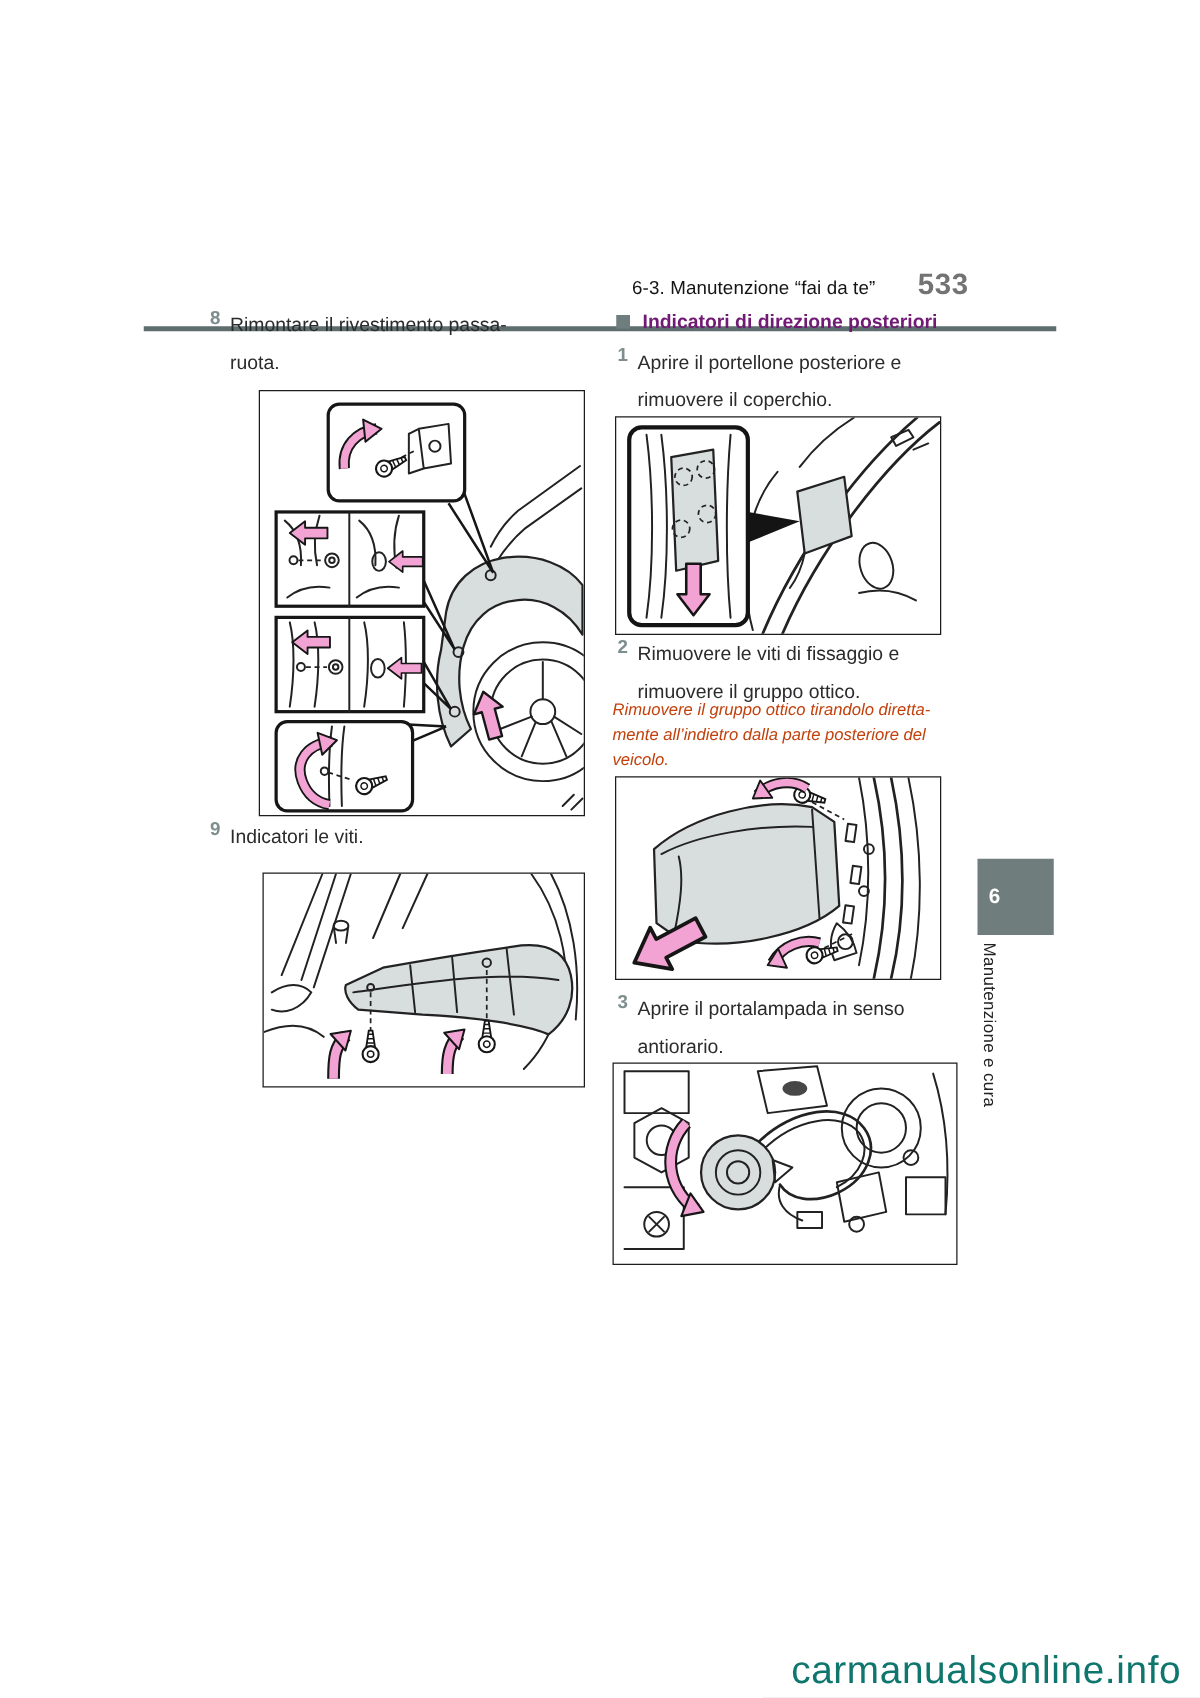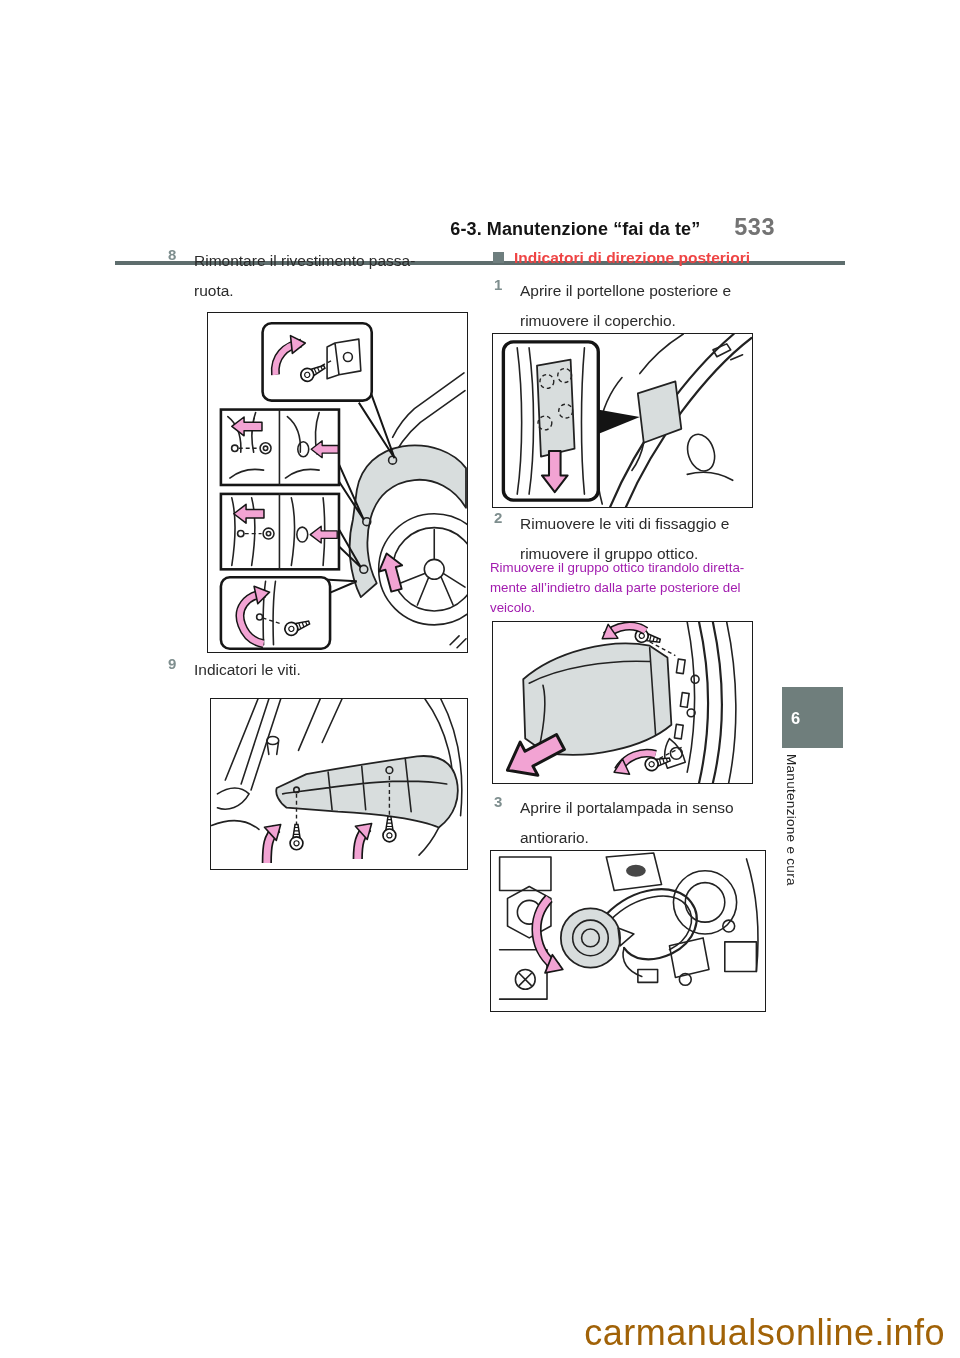--- a/index.html
+++ b/index.html
@@ -4,32 +4,32 @@
 <style>
   html,body{margin:0;padding:0;background:#e8e8e8;}
   .page{
     position:relative;width:960px;height:1358px;background:#ffffff;
     margin:0 auto;overflow:hidden;
     font-family:"Liberation Sans","DejaVu Sans",sans-serif;color:#262626;
   }
   
   .hdr{position:absolute;top:214px;left:115px;width:660px;height:30px;
        display:flex;justify-content:flex-end;align-items:baseline;gap:34px;}
-  .hdr-section{font-size:18px;font-weight:bold;color:#141414;letter-spacing:.1px;}
+  .hdr-section{font-size:15px;font-weight:normal;color:#141414;letter-spacing:.1px;}
   .hdr-page{font-size:23.5px;font-weight:bold;color:#737373;letter-spacing:.5px;}
   .hdr-rule{position:absolute;top:261px;left:115px;width:730px;height:4px;background:#5e6d6d;}
   
   .step{position:absolute;}
   .step-num{position:absolute;left:0;top:0;font-size:15px;font-weight:bold;color:#7e8e8e;}
-  .step-text{margin-left:26px;font-size:15.5px;line-height:30px;white-space:pre-line;color:#2b2b2b;}
+  .step-text{margin-left:16px;font-size:15.5px;line-height:30px;white-space:pre-line;color:#2b2b2b;}
   .sec-title{position:absolute;left:492px;top:246px;display:flex;align-items:flex-start;width:300px;}
   .sec-bullet{flex:0 0 auto;width:11px;height:11px;background:#6e7e7e;margin:6px 10px 0 1px;}
-  .sec-label{font-size:15.5px;font-weight:bold;color:#ef4444;line-height:24px;}
+  .sec-label{font-size:15.5px;font-weight:bold;color:#701a75;line-height:24px;}
   .note{position:absolute;left:490px;top:558px;width:290px;font-size:13.3px;line-height:20px;
-        white-space:pre-line;color:#a21caf;}
+        white-space:pre-line;color:#c2410c;font-style:italic;}
   
   .fig{position:absolute;background:#fff;border:1.7px solid #1c1c1c;box-sizing:border-box;}
   .fig svg{display:block;width:100%;height:100%;}
   .fig-a{left:207px;top:312px;width:261px;height:341px;}
   .fig-b{left:210px;top:698px;width:258px;height:172px;}
   .fig-c{left:492px;top:333px;width:261px;height:175px;}
   .fig-d{left:492px;top:621px;width:261px;height:163px;}
   .fig-e{left:490px;top:850px;width:276px;height:162px;}
   
   .ln{fill:none;stroke:#222;stroke-width:1.6;stroke-linecap:round;stroke-linejoin:round;}
@@ -43,21 +43,21 @@
   .blackStroke{fill:none;stroke:#161616;stroke-width:10.4;}
   .pinkStroke.sm{stroke-width:6;}
   .blackStroke.sm{stroke-width:9;}
   
   .tab{position:absolute;left:782px;top:687px;width:61px;height:61px;background:#6f7e7c;}
   .tab-num{position:absolute;left:9px;top:50%;transform:translateY(-50%);
            color:#fff;font-size:16.5px;font-weight:bold;}
   .vlabel{position:absolute;left:784px;top:754px;height:150px;
           writing-mode:vertical-rl;font-size:13.5px;color:#222;letter-spacing:.3px;}
   
-  .watermark{position:absolute;right:15px;bottom:4px;font-size:36px;color:#a16207;letter-spacing:.5px;}
+  .watermark{position:absolute;right:15px;bottom:4px;font-size:31px;color:#0f766e;letter-spacing:.5px;}
 </style>
 </head>
 <body>
 
 <svg width="0" height="0" style="position:absolute" aria-hidden="true">
   <defs>
     <polygon id="arrL" class="pinkFill" points="0,0 13,-10 13,-4.5 32,-4.5 32,4.5 13,4.5 13,10"></polygon>
     <polygon id="ah" class="pinkFill" points="0,0 -14,-9 -14,9"></polygon>
     <g id="screw">
       <polygon points="6,-3.5 19,-1.5 19,1.5 6,3.5" fill="#fff" stroke="#161616" stroke-width="1.5"></polygon>

